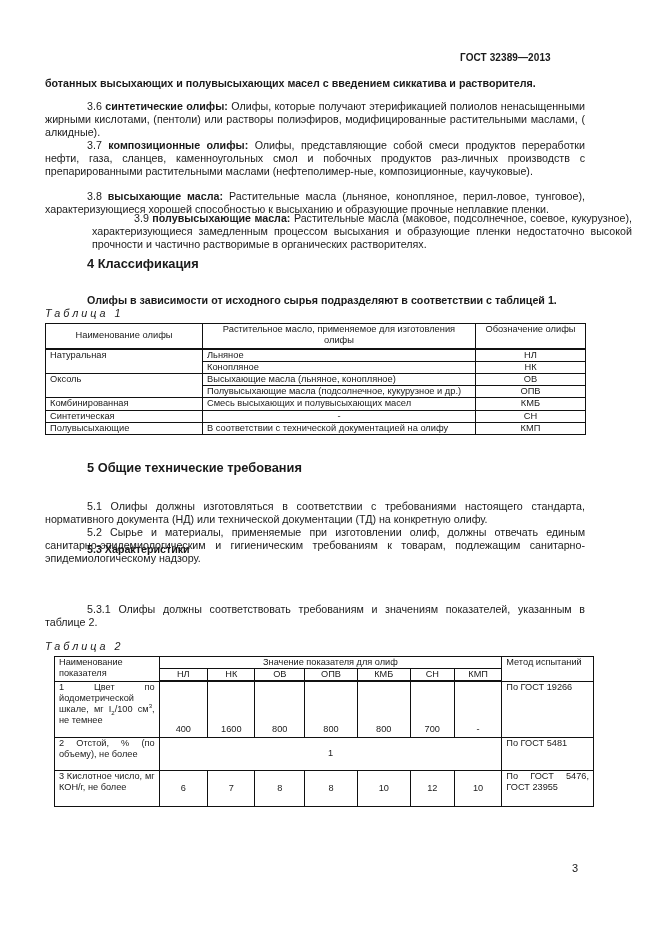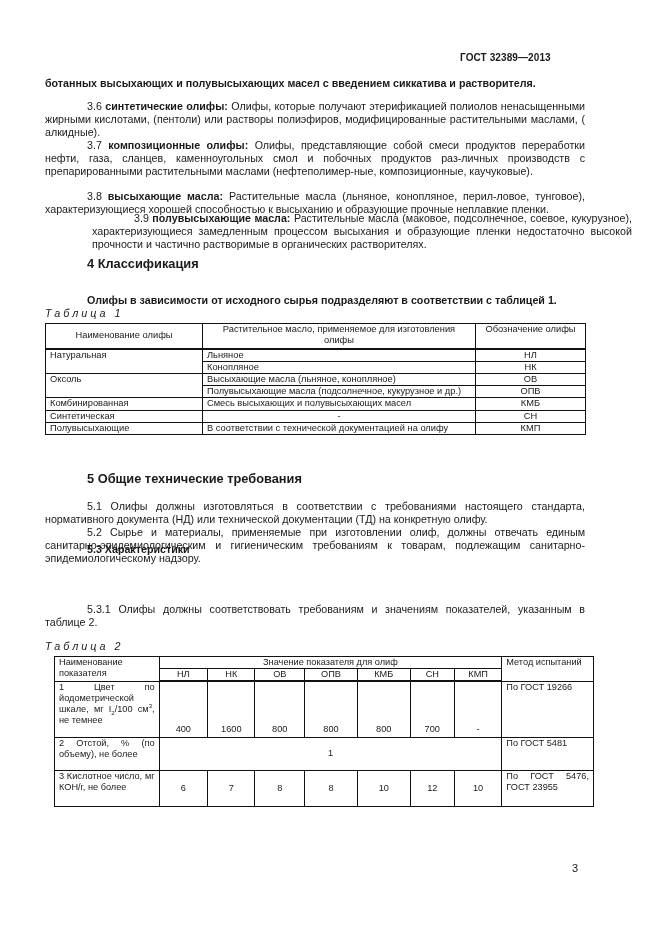--- a/index.html
+++ b/index.html
@@ -106,21 +106,21 @@
       <td class="c">СН</td>
     </tr>
     <tr>
       <td>Полувысыхающие</td>
       <td class="j">В соответствии с технической документацией на олифу</td>
       <td class="c">КМП</td>
     </tr>
   </tbody>
 </table>
 
-<div class="abs sect-title" style="top:471px;text-align:right;">5 Общие технические требования</div>
+<div class="abs sect-title" style="top:460px;text-align:right;">5 Общие технические требования</div>
 
 <p class="abs para" style="top:500px;"><span class="ind"></span><span>5.1 Олифы должны изготовляться в соответствии с требованиями настоящего стандарта, нормативного документа (НД) или технической документации (ТД) на конкретную олифу.</span></p>
 <p class="abs para" style="top:526px;"><span class="ind"></span><span>5.2 Сырье и материалы, применяемые при изготовлении олиф, должны отвечать единым санитарно-эпидемиологическим и гигиеническим требованиям к товарам, подлежащим санитарно-эпидемиологическому надзору.</span></p>
 
 <div class="abs sub-title" style="top:543px;">5.3 Характеристики</div>
 
 <p class="abs para" style="top:603px;"><span class="ind"></span><span>5.3.1 Олифы должны соответствовать требованиям и значениям показателей, указанным в таблице 2.</span></p>
 
 <div class="abs tbl-caption" style="top:640px;">Таблица 2</div>
 

